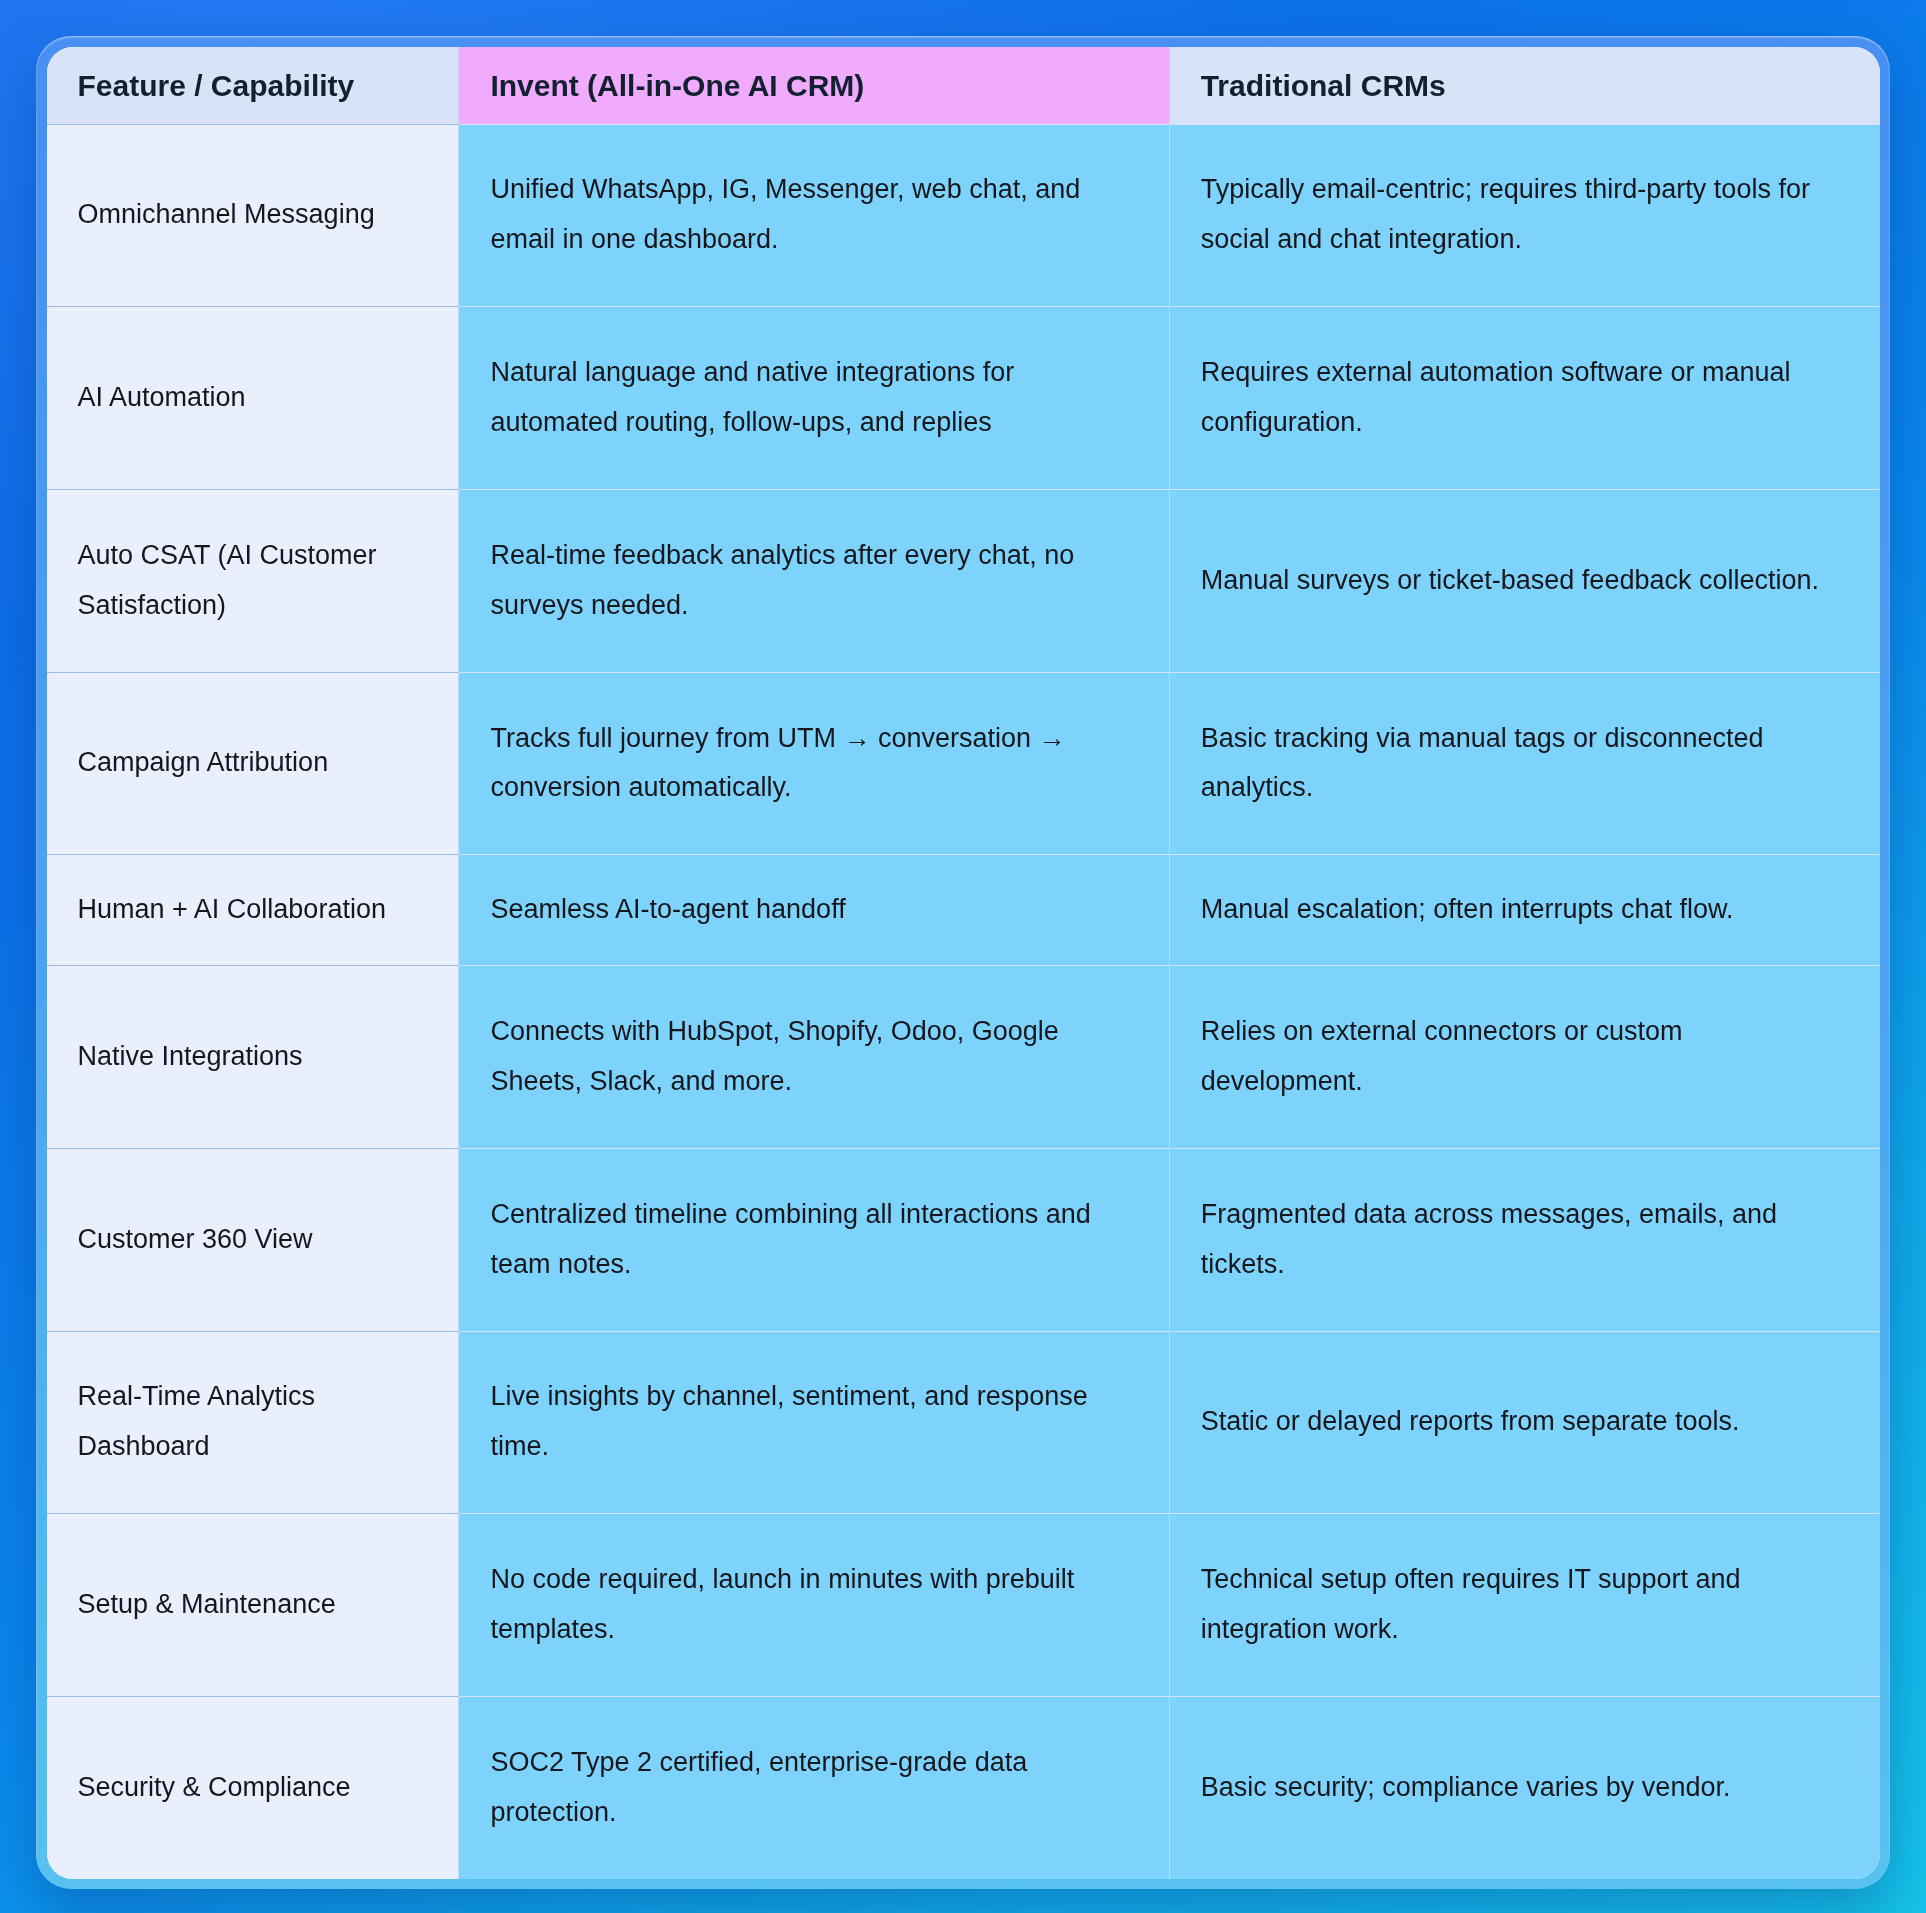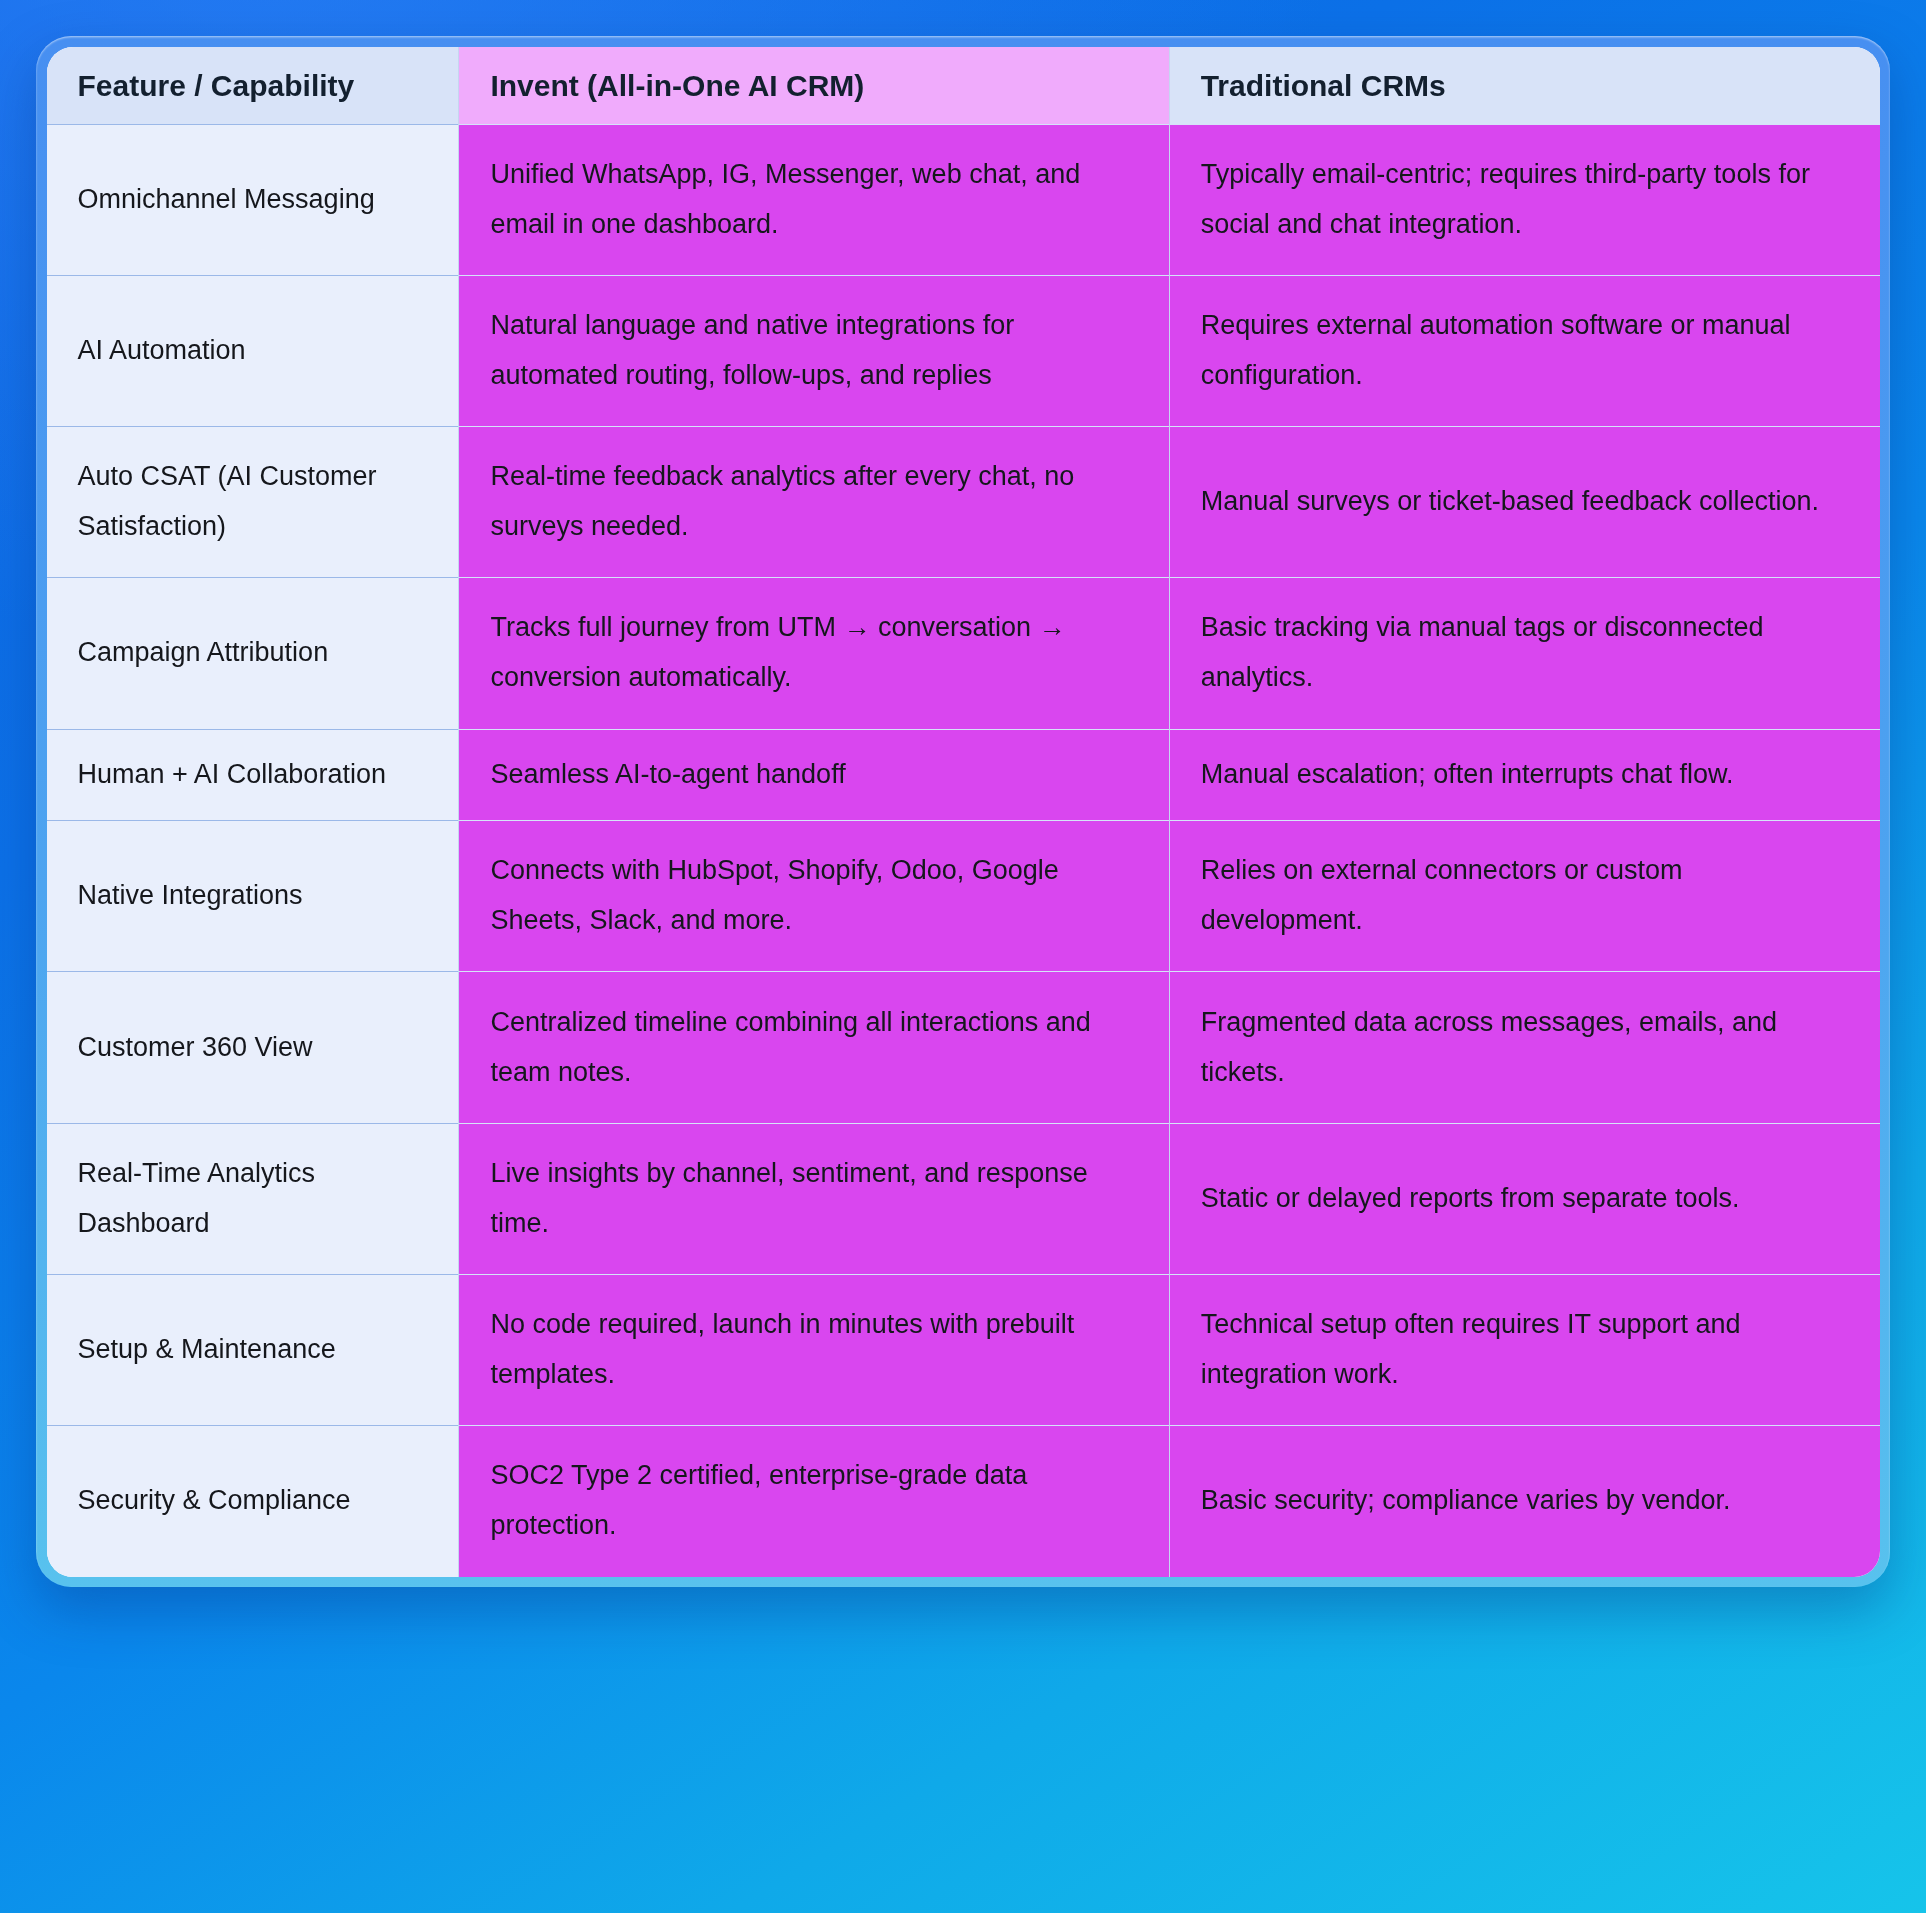--- a/index.html
+++ b/index.html
@@ -16,21 +16,21 @@
       radial-gradient(95% 65% at 14% -4%, rgba(48,132,250,0.65) 0%, rgba(48,132,250,0) 58%),
       linear-gradient(148deg, #0f68e5 0%, #0c71e8 28%, #0a87ec 55%, #0fa9e9 76%, #16c4ea 100%);
     position: relative;
   }
 
   .card {
     position: absolute;
     left: 36px;
     top: 36px;
     width: 1854px;
-    height: 1551px;
+    height: 1853px;
     border-radius: 35px;
     padding: 10.5px;
     background: linear-gradient(180deg, #478ff1 0%, #4da4f0 55%, #58c2ee 100%);
     box-shadow:
       0 22.3px 53px rgba(6, 48, 130, 0.35),
       inset 0 1.3px 2px rgba(255, 255, 255, 0.5);
   }
 
   .card-inner {
     width: 100%;
@@ -70,21 +70,21 @@
   th.h-invent                    { background: #f0abfc; }
 
   tbody td {
     font-size: 27px;
     font-weight: 400;
     line-height: 1.85;
     color: #15171c;
   }
 
   td.cell-feature { background: #e9effc; }
-  td.cell-invent, td.cell-traditional { background: #d946ef; }
+  td.cell-invent, td.cell-traditional { background: #7dd3fc; }
 
   
   tbody td { border-top: 1.3px solid #d5e3f8; }
   tbody td.cell-feature { border-top: 1.3px solid #9bb8e8; }
 
   
   th + th, td + td { border-left: 1.3px solid #c6d6f1; }
 </style>
 </head>
 <body>

